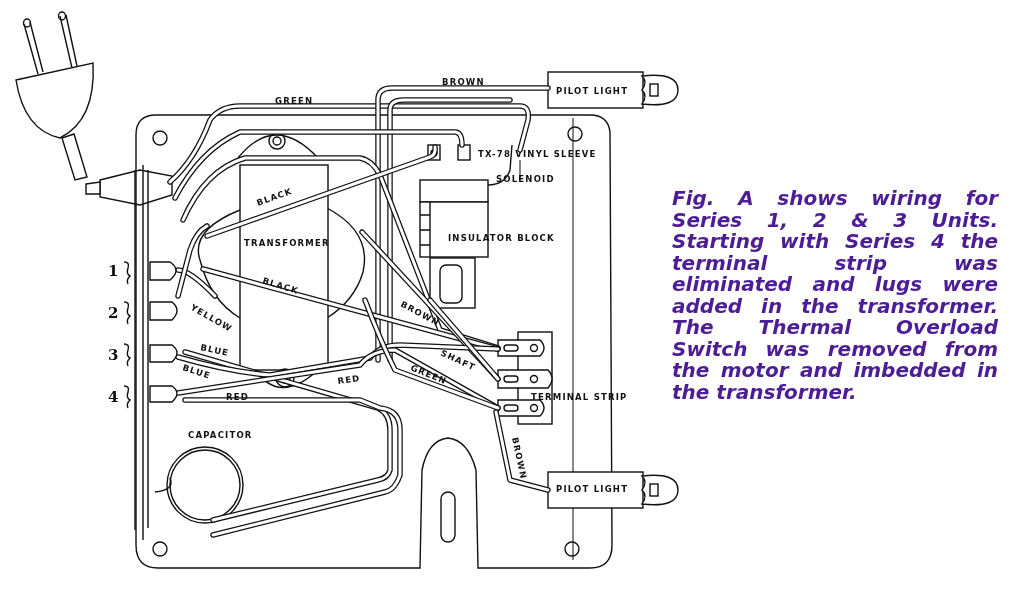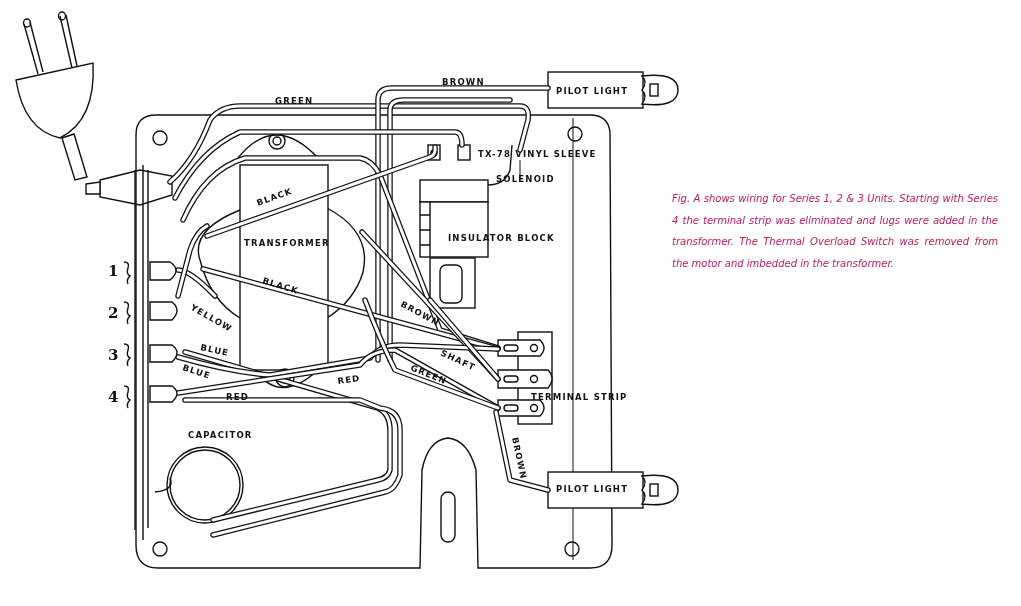--- a/index.html
+++ b/index.html
@@ -7,22 +7,22 @@
   #diagram { position:absolute; left:0; top:0; width:1021px; height:606px; }
   .lbl { font-family:"DejaVu Sans", sans-serif; font-weight:bold; font-size:8.5px; fill:#111; letter-spacing:1.2px; }
   .num { font-family:"DejaVu Serif", serif; font-weight:bold; font-size:15px; fill:#111; }
   .w { fill:none; stroke:#111; stroke-width:1.4; }
   .wire { fill:none; stroke:#111; stroke-width:5.5; stroke-linecap:round; stroke-linejoin:round; }
   .wire-in { fill:none; stroke:#fff; stroke-width:3; stroke-linecap:round; stroke-linejoin:round; }
   .thin { fill:none; stroke:#111; stroke-width:1; }
   .fillw { fill:#fff; stroke:#111; stroke-width:1.4; }
   #caption {
     position:absolute; left:672px; top:188px; width:326px;
-    font-family:"DejaVu Sans", sans-serif; font-weight:normal; font-style:italic;
-    font-size:10px; line-height:21.5px; color:#be185d; text-align:justify;
+    font-family:"DejaVu Sans", sans-serif; font-weight:bold; font-style:italic;
+    font-size:20px; line-height:21.5px; color:#4c1d95; text-align:justify;
   }
 </style>
 </head>
 <body>
 
 <svg id="diagram" viewBox="0 0 1021 606" xmlns="http://www.w3.org/2000/svg">
 
   <g>
     <path class="w" d="M24,24 L38,74 M30,22 L43,72"></path>
     <path class="w" d="M60,16 L72,68 M66,15 L77,66"></path>

